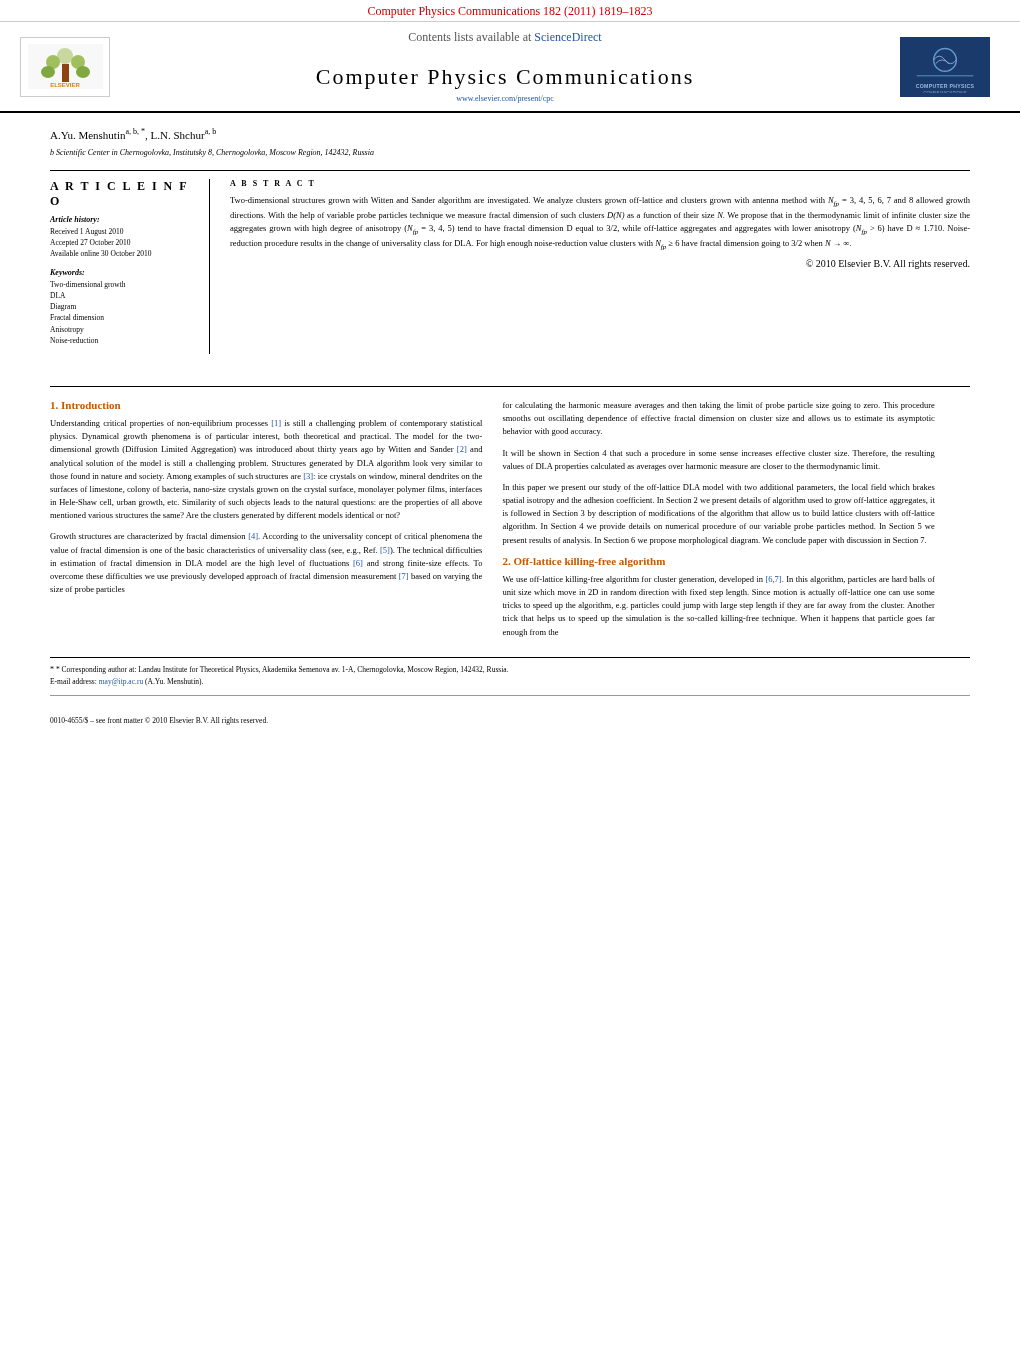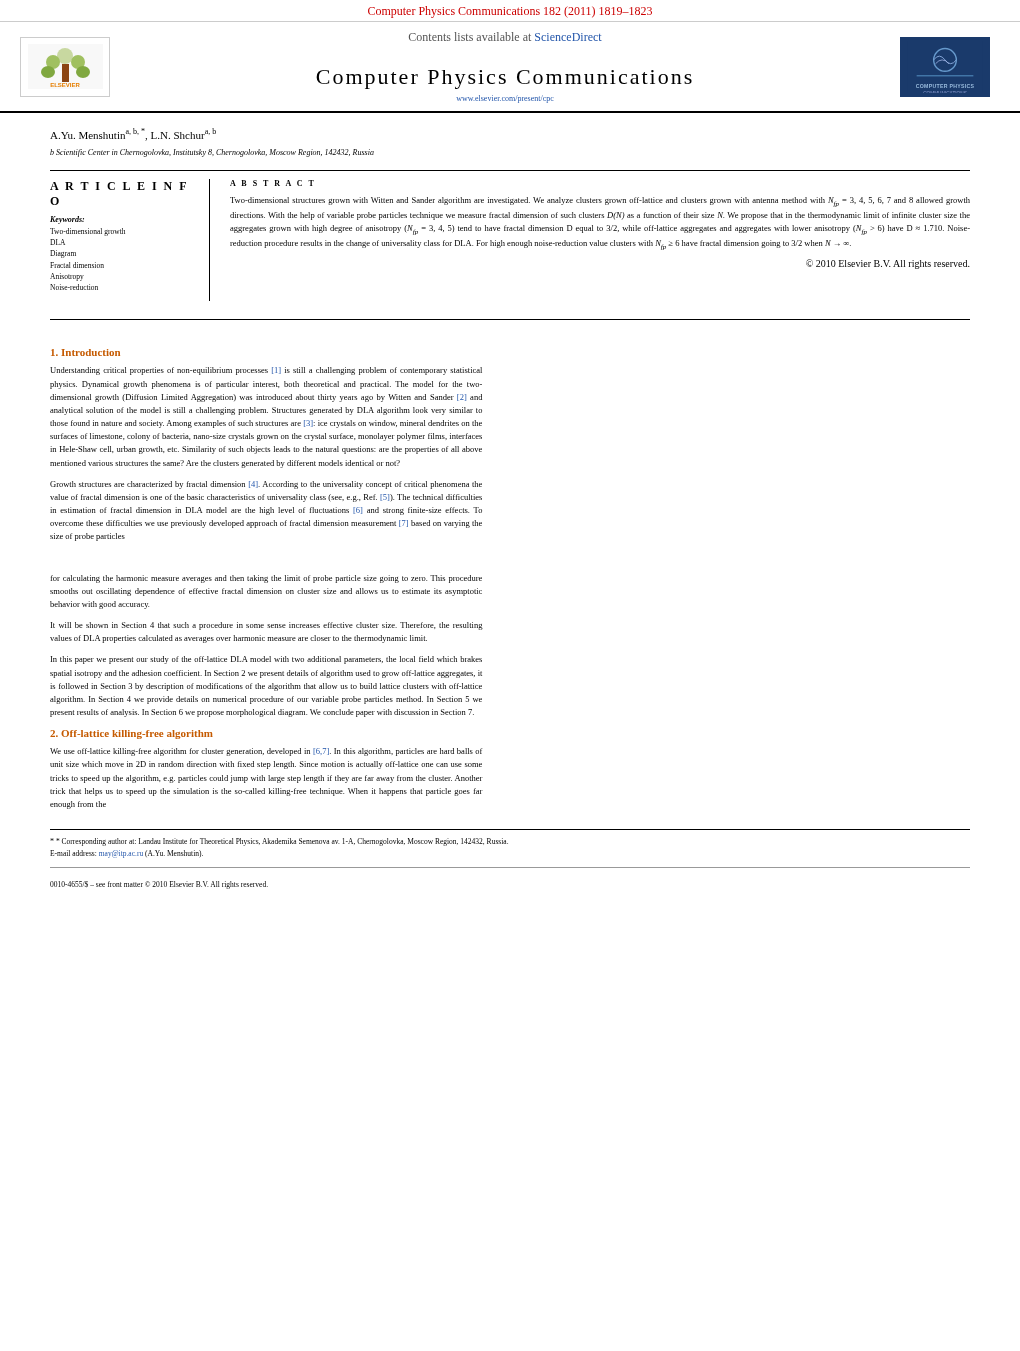--- a/index.html
+++ b/index.html
@@ -167,26 +167,25 @@
       text-align: justify;
     }
 
     .abstract-col .rights {
       text-align: right;
       font-size: 10px;
       margin-top: 4px;
     }
 
     .body-section {
-      margin-top: 18px;
+      margin-top: 32px;
       border-top: 1px solid #000;
-      padding-top: 26px;
+      padding-top: 12px;
       display: flex;
       gap: 20px;
-      flex-direction: column;
     }
 
     .body-left {
       width: 47%;
     }
 
     .body-right {
       width: 47%;
     }
 
@@ -220,21 +219,21 @@
       line-height: 1.5;
     }
 
     .footnote-star {
       font-size: 8px;
     }
 
     .bottom-bar {
       border-top: 1px solid #999;
       margin-top: 8px;
-      padding-top: 12px;
+      padding-top: 20px;
       font-size: 7.5px;
       color: #000;
     }
 
     .bottom-bar .doi-line {
       color: #2255aa;
     }
 
     
     .elsevier-svg {
@@ -304,20 +303,26 @@
 
   <div class="affiliations">
     <p>b  Scientific Center in Chernogolovka, Institutsky 8, Chernogolovka, Moscow Region, 142432, Russia</p>
   </div>
 
   <div class="two-col">
 
     <div class="article-info">
       <h4>A R T I C L E   I N F O</h4>
 
+      <div class="info-section">
+        <h5>Article history:</h5>
+        <p>Received 1 August 2010</p>
+        <p>Accepted 27 October 2010</p>
+        <p>Available online 30 October 2010</p>
+      </div>
 
       <div class="info-section">
         <h5>Keywords:</h5>
         <p>Two-dimensional growth</p>
         <p>DLA</p>
         <p>Diagram</p>
         <p>Fractal dimension</p>
         <p>Anisotropy</p>
         <p>Noise-reduction</p>
       </div>

